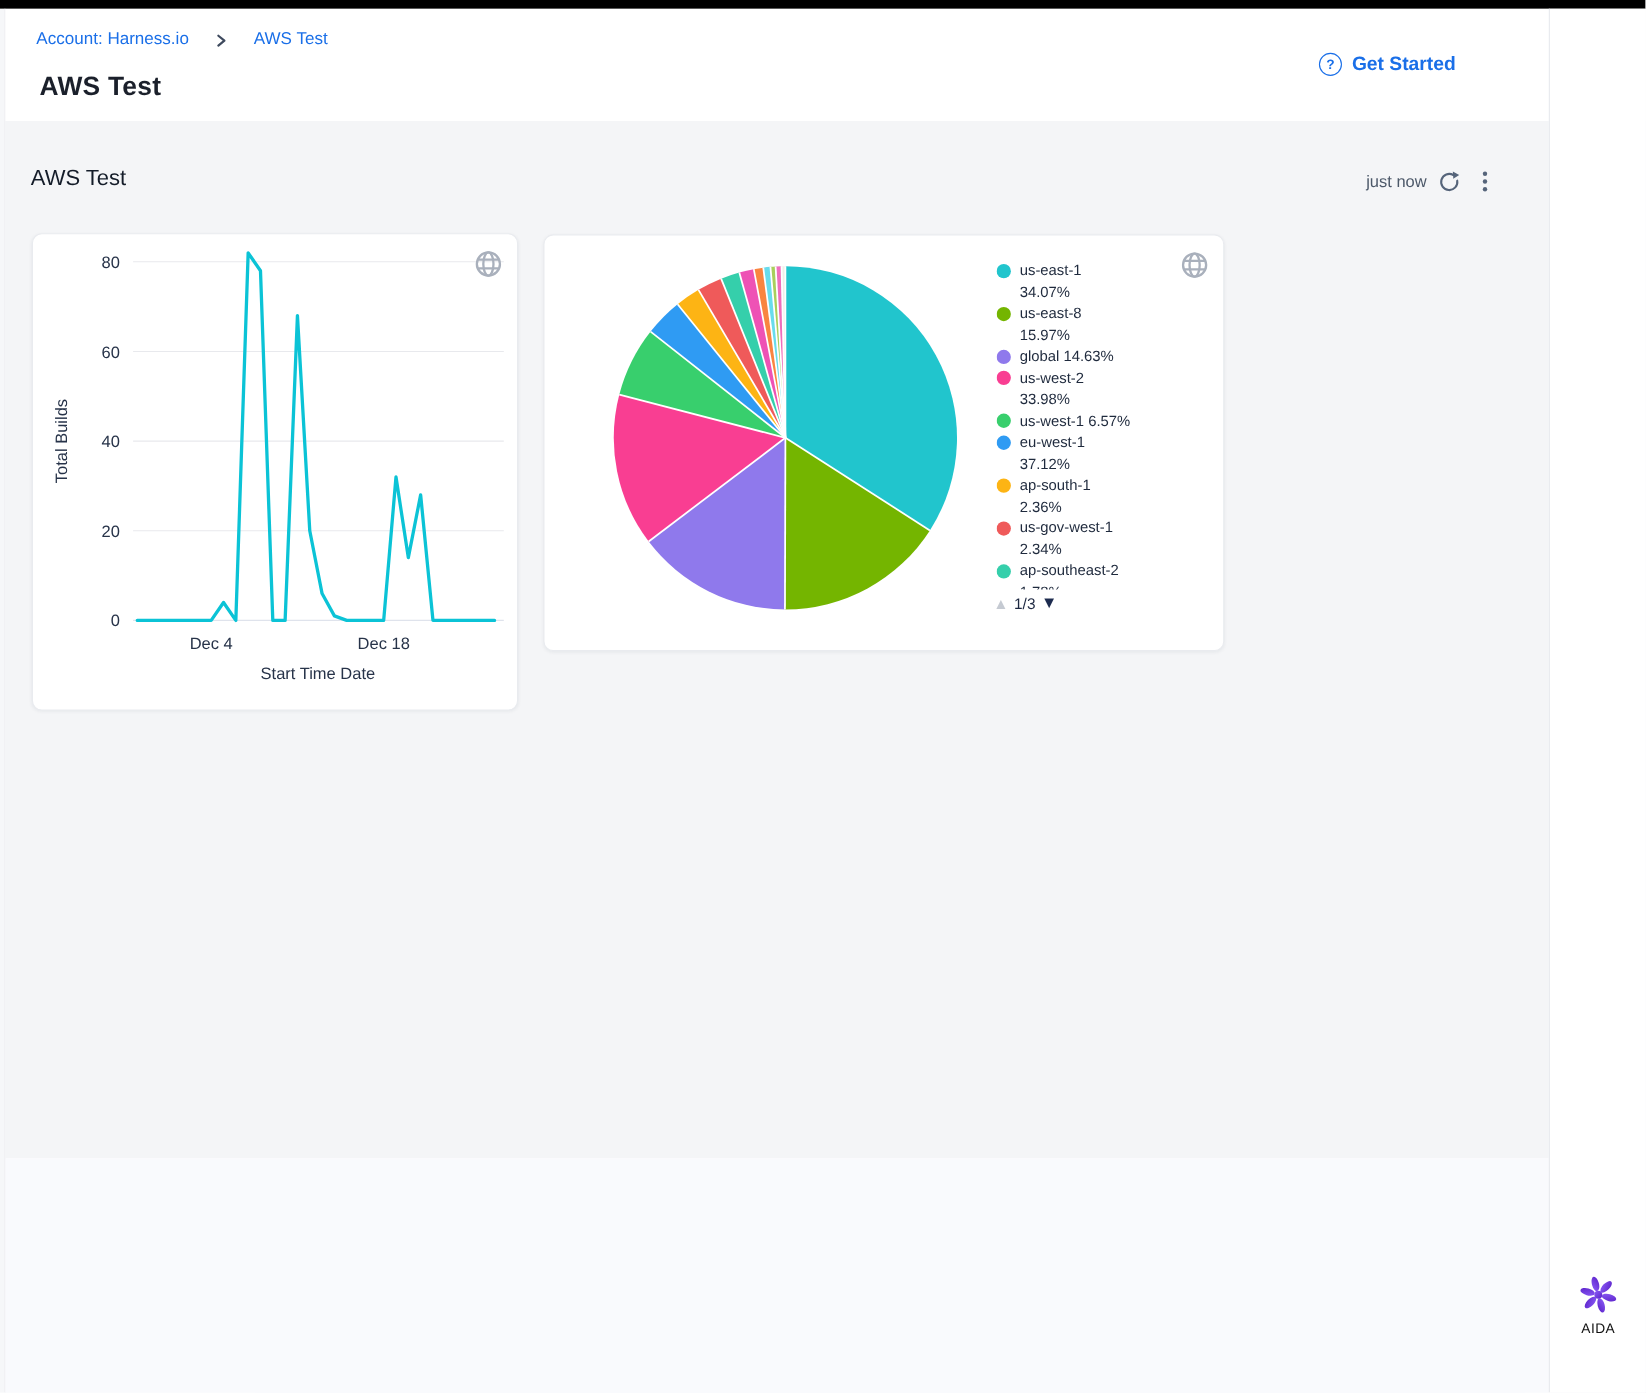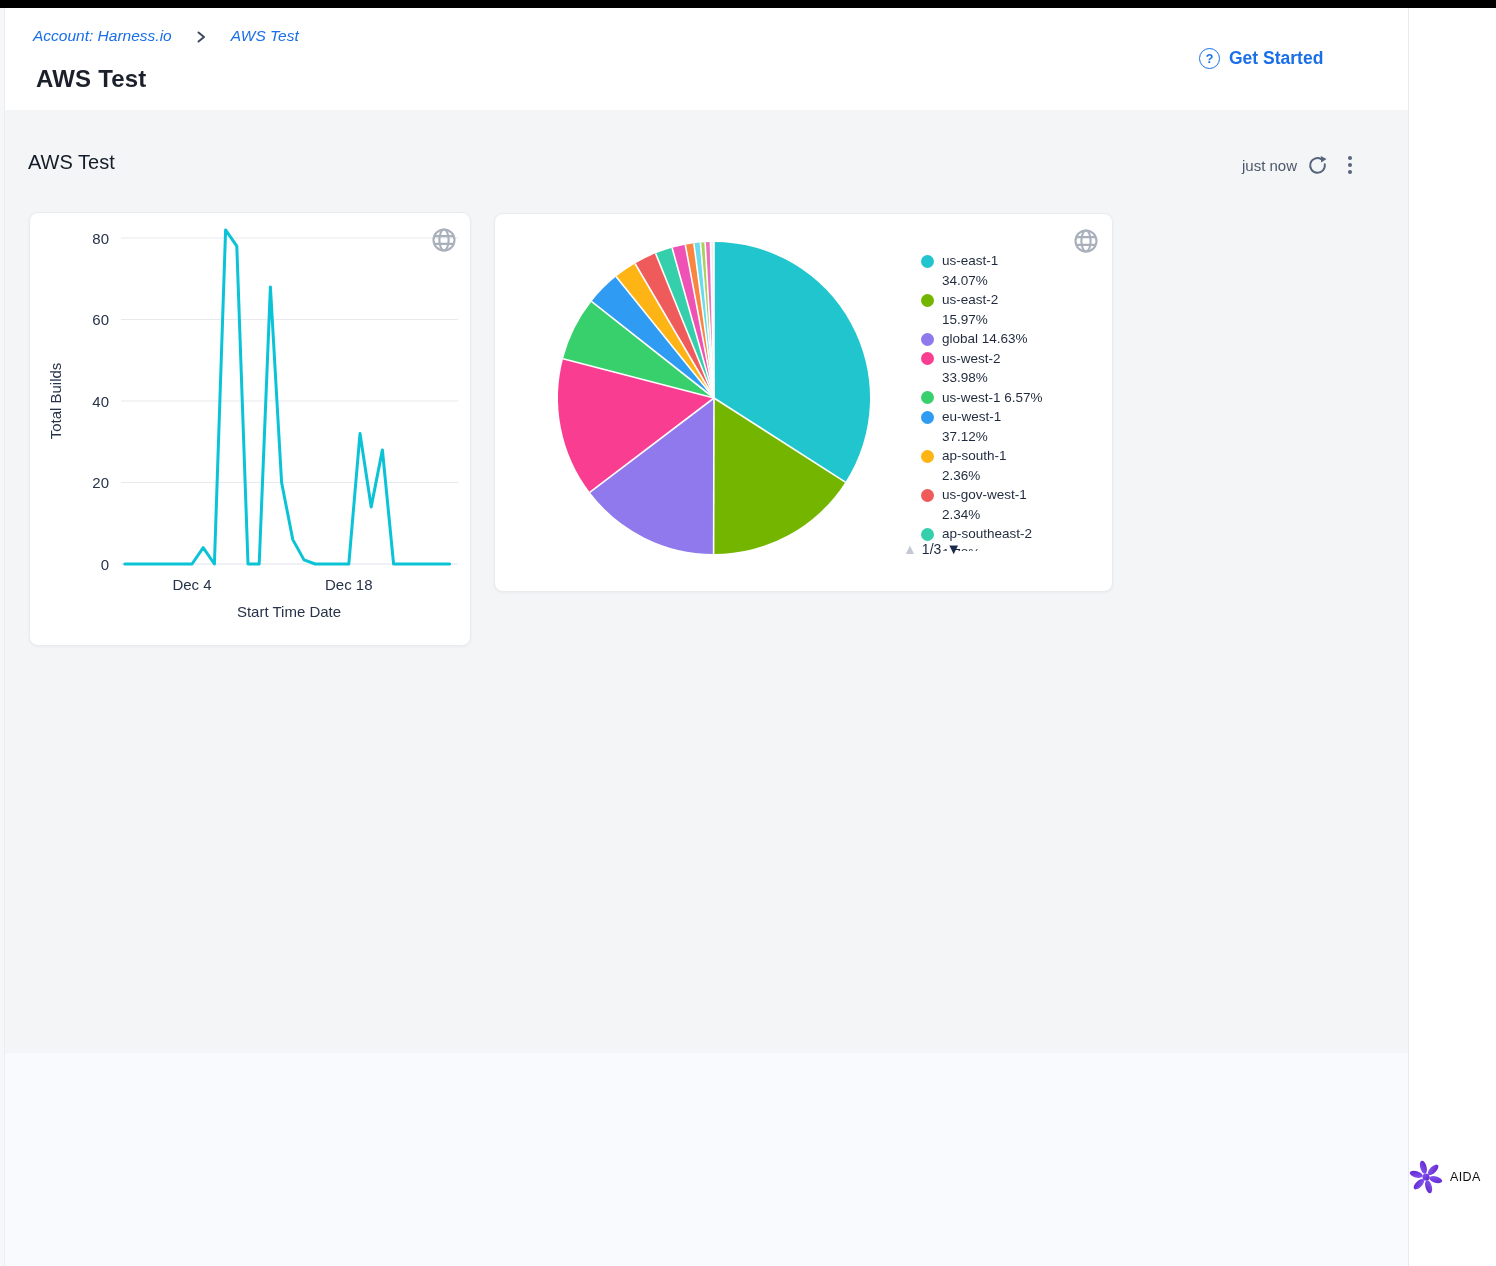--- a/index.html
+++ b/index.html
@@ -4,54 +4,54 @@
 <style>
   html,body{margin:0;padding:0;}
   body{
     width:1496px;height:1266px;position:relative;overflow:hidden;
     font-family:"Liberation Sans", sans-serif;background:#ffffff;
   }
   .topbar{position:absolute;left:0;top:0;width:1496px;height:8px;background:#000;}
   .left-strip{position:absolute;left:0;top:8px;width:4px;bottom:0;background:#f6f7f9;border-right:1px solid #ededf1;}
   
   .hdr{position:absolute;left:5px;top:8px;right:0;height:102px;background:#fff;}
-  .crumbs{position:absolute;left:28px;top:19px;display:flex;align-items:center;gap:24px;font-size:15.5px;font-style:italic;}
+  .crumbs{position:absolute;left:28px;top:19px;display:flex;align-items:center;gap:24px;font-size:15.5px;}
   .crumbs a{color:#1a6fe8;text-decoration:none;cursor:pointer;}
   .crumb-chev{display:inline-flex;margin-top:1px;}
   .page-title{position:absolute;left:31px;top:57px;font-size:24px;font-weight:700;color:#1b202b;letter-spacing:.2px;}
   .get-started{position:absolute;left:1194px;top:40px;display:flex;align-items:center;gap:9px;color:#1a6fe8;font-size:17.5px;cursor:pointer;text-decoration:none;font-weight:bold;}
   .qicon{width:19px;height:19px;border:1.8px solid #1a6fe8;border-radius:50%;display:inline-flex;align-items:center;justify-content:center;font-size:12.5px;font-weight:700;}
   .qicon::before{content:"?";}
   
   .main{position:absolute;left:5px;top:110px;width:1403px;height:943px;background:#f4f5f7;}
   .dash-title{position:absolute;left:23px;top:41px;font-size:20px;font-weight:500;color:#141c29;}
   .dash-meta{position:absolute;right:46px;top:42px;display:flex;align-items:center;gap:8px;}
   .dash-meta .ts{font-size:15px;color:#4c5869;}
   .iconbtn{background:none;border:none;padding:2px;cursor:pointer;display:inline-flex;align-items:center;}
   
   .card{position:absolute;background:#fff;border:1px solid #e9ebef;border-radius:9px;box-shadow:0 1px 3px rgba(25,35,55,.05);}
   .line-card{left:24px;top:102px;width:440px;height:432px;}
   .pie-card{left:489px;top:103px;width:617px;height:377px;}
   .globe{position:absolute;top:13px;right:12px;width:28px;height:28px;cursor:pointer;z-index:2;}
   .chart-svg{position:absolute;left:0;top:0;}
   svg text{font-family:"Liberation Sans", sans-serif;}
   
-  .legend{position:absolute;left:410px;top:21px;width:122px;height:300px;overflow:hidden;margin:16px;padding:0;list-style:none;}
+  .legend{position:absolute;left:410px;top:21px;width:122px;height:300px;overflow:hidden;margin:1px;padding:0;list-style:none;}
   .legend li{display:flex;gap:8px;cursor:pointer;}
   .legend .dot{width:13px;height:13px;border-radius:50%;flex:none;margin-top:3.5px;}
   .legend .ltxt{font-size:13.5px;line-height:19.5px;color:#1f2a3d;}
   .pager{position:absolute;left:408px;top:326px;display:flex;align-items:flex-end;gap:5px;font-size:14px;color:#1c2740;}
   .pg-up{color:#c5cad2;font-size:14px;cursor:pointer;}
   .pg-up::before{content:"▲";}
   .pg-down{color:#1d2b4f;font-size:15px;cursor:pointer;}
   .pg-down::before{content:"▼";}
   
   .bottom-area{position:absolute;left:5px;top:1053px;width:1403px;height:213px;background:#f9fafd;}
   .right-rail{position:absolute;left:1408px;top:8px;width:88px;bottom:0;background:#fff;border-left:1px solid #e7e9ee;}
-  .aida{position:absolute;left:0;top:1152px;width:88px;display:flex;align-items:center;gap:7px;cursor:pointer;text-align:center;}
+  .aida{position:absolute;left:0;top:1152px;width:88px;display:flex;flex-direction:column;align-items:center;gap:7px;cursor:pointer;text-align:center;}
   .aida-label{font-size:12.5px;color:#111;letter-spacing:.4px;}
 </style>
 </head>
 <body>
 
 <div class="topbar"></div>
 <div class="left-strip"></div>
 
 <header class="hdr">
   <nav class="crumbs">
@@ -158,21 +158,21 @@
         <line x1="219" y1="184" x2="210.09" y2="28.25" stroke="#ffffff" stroke-width="1.6"></line>
         <line x1="219" y1="184" x2="215.47" y2="28.04" stroke="#ffffff" stroke-width="1.6"></line>
       </svg>
     <ul id="pieLegend" class="legend">
         <li>
           <span class="dot" style="background: rgb(33, 197, 205);"></span>
           <span class="ltxt">us-east-1 34.07%</span>
         </li>
         <li>
           <span class="dot" style="background: rgb(116, 181, 0);"></span>
-          <span class="ltxt">us-east-2 15.97%</span>
+          <span class="ltxt">us-east-8 15.97%</span>
         </li>
         <li>
           <span class="dot" style="background: rgb(143, 121, 236);"></span>
           <span class="ltxt">global 14.63%</span>
         </li>
         <li>
           <span class="dot" style="background: rgb(249, 62, 146);"></span>
           <span class="ltxt">us-west-2 33.98%</span>
         </li>
         <li>

